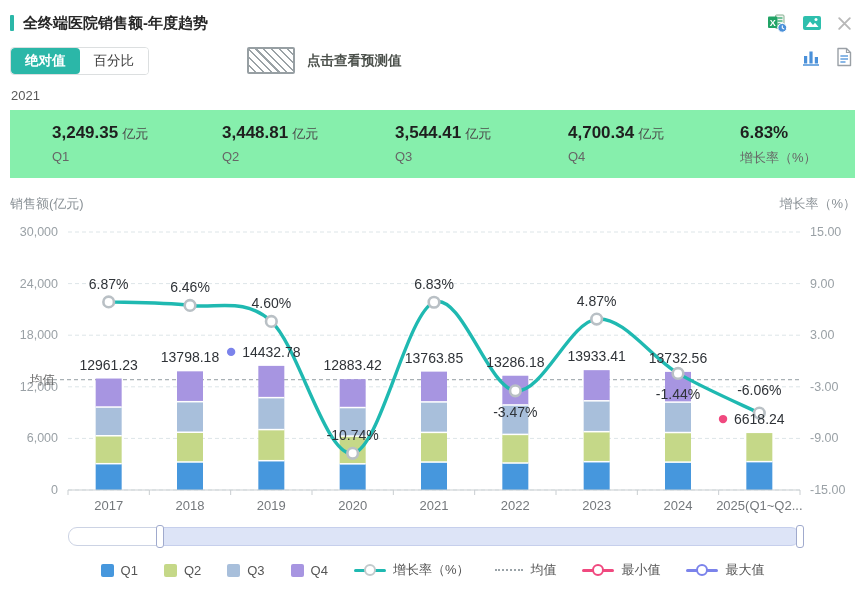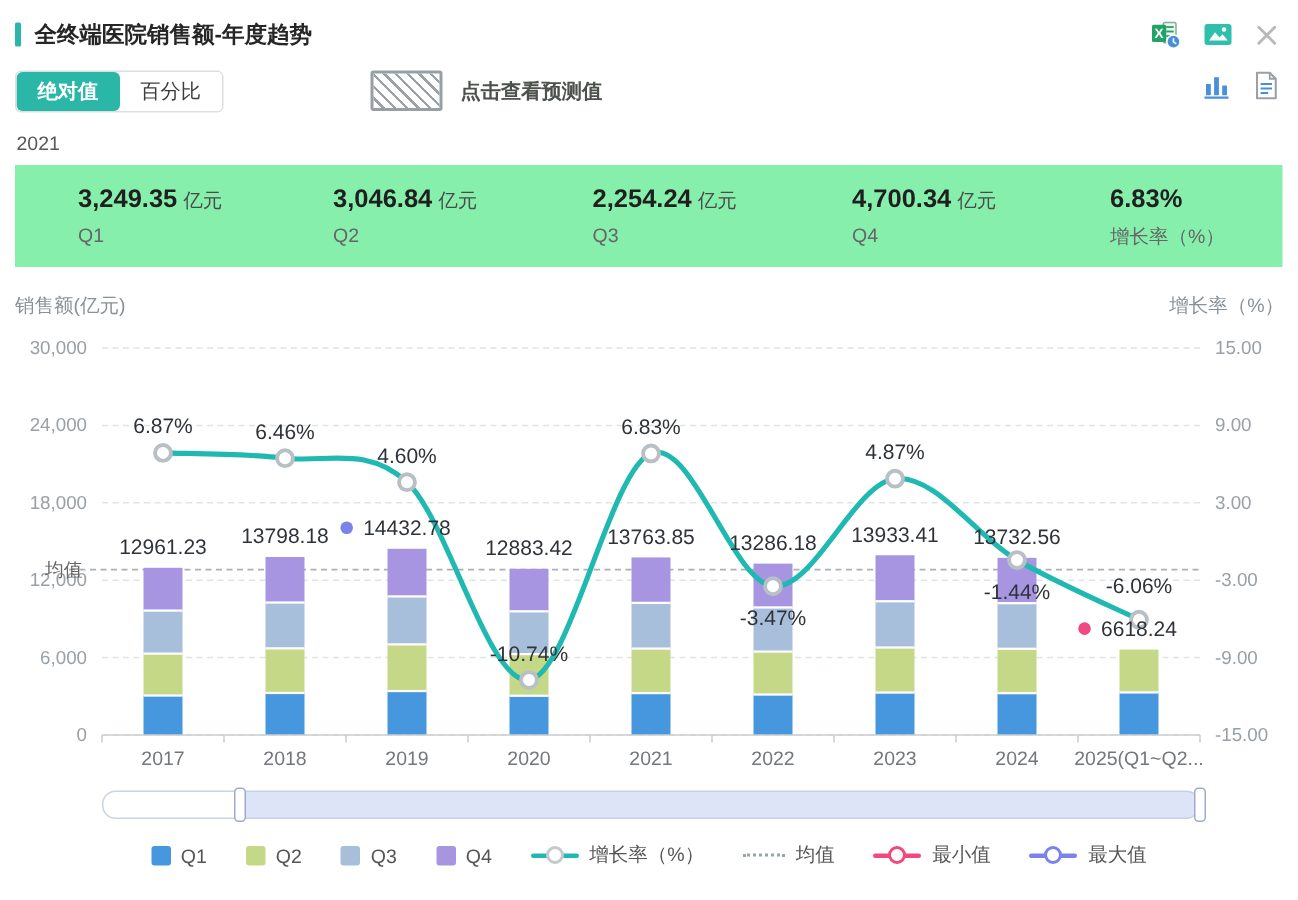--- a/index.html
+++ b/index.html
@@ -116,25 +116,25 @@
   </div>
 
   <div class="period">2021</div>
 
   <div class="stats" id="stats">
       <div class="stat" style="left: 42px;">
         <div><span class="v">3,249.35</span><span class="u">亿元</span></div>
         <div class="l">Q1</div>
       </div>
       <div class="stat" style="left: 212px;">
-        <div><span class="v">3,046.84</span><span class="u">亿元</span></div>
+        <div><span class="v">3,448.81</span><span class="u">亿元</span></div>
         <div class="l">Q2</div>
       </div>
       <div class="stat" style="left: 385px;">
-        <div><span class="v">2,254.24</span><span class="u">亿元</span></div>
+        <div><span class="v">3,544.41</span><span class="u">亿元</span></div>
         <div class="l">Q3</div>
       </div>
       <div class="stat" style="left: 558px;">
         <div><span class="v">4,700.34</span><span class="u">亿元</span></div>
         <div class="l">Q4</div>
       </div>
       <div class="stat" style="left: 730px;">
         <div><span class="v">6.83%</span><span class="u"></span></div>
         <div class="l">增长率（%）</div>
       </div>

